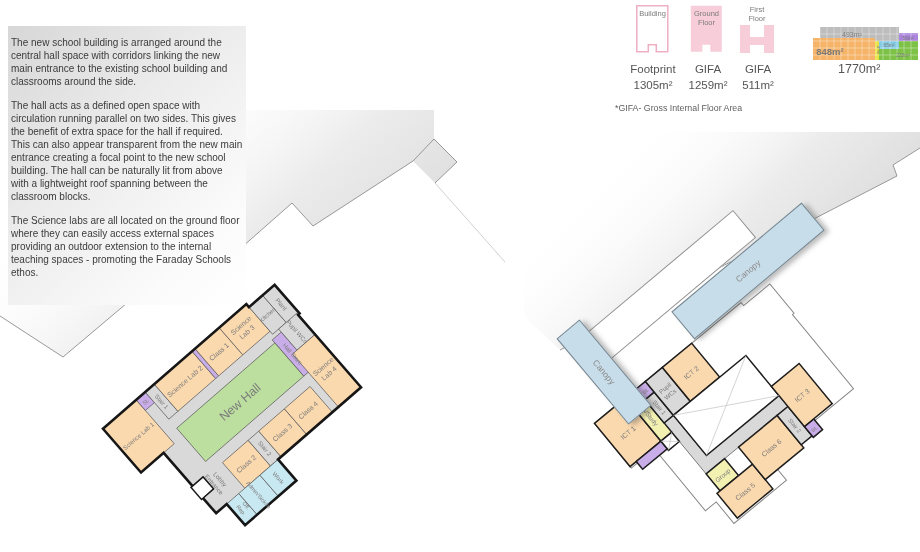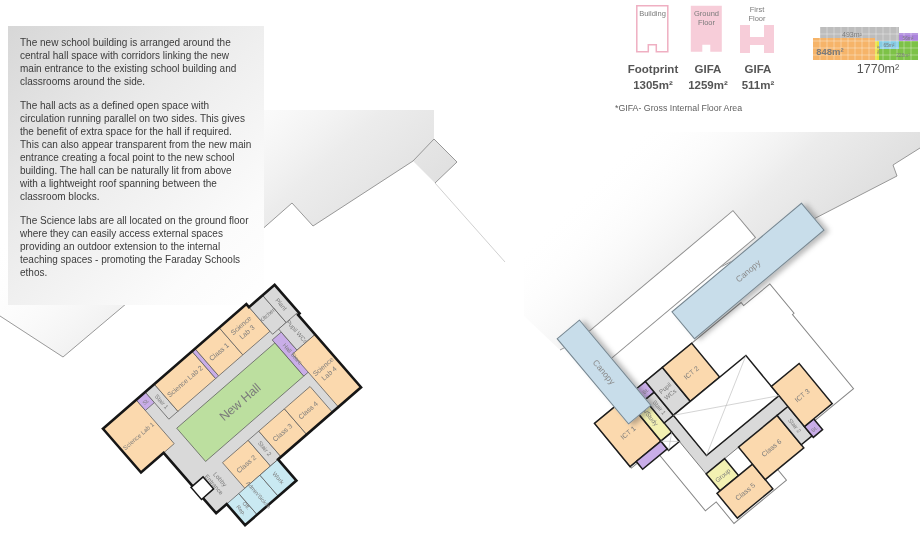--- a/index.html
+++ b/index.html
@@ -1,31 +1,31 @@
 <!DOCTYPE html>
 <html><head>
 <meta charset="utf-8">
 <style>
   html,body{margin:0;padding:0;background:#fff;}
   .stage{position:relative;width:920px;height:552px;background:#fff;overflow:hidden;
          font-family:"Liberation Sans",sans-serif;}
   .bg-svg{position:absolute;left:0;top:0;}
   
-  .desc{position:absolute;left:8px;top:26px;width:232px;padding:10px 12px;
+  .desc{position:absolute;left:8px;top:26px;width:232px;padding:10px 3px;
         background:linear-gradient(135deg,#d7d7d7 0%,#ebebeb 40%,#fbfbfb 80%,#ffffff 100%);
         color:#3b3b3b;font-size:10px;line-height:1.3;}
   .desc p{margin:0 0 11px 0;}
   .desc p:last-child{margin-bottom:16px;}
   
   .legend-svg{position:absolute;left:636px;top:5px;}
-  .leg-col{position:absolute;text-align:center;color:#555;font-size:11.5px;line-height:1.35;font-weight:bold;}
+  .leg-col{position:absolute;text-align:center;color:#555;font-size:11.5px;line-height:1.35;}
   .leg-footnote{position:absolute;left:615px;top:103px;width:200px;text-align:left;
                 color:#5f5f5f;font-size:8.8px;}
   .diagram-svg{position:absolute;left:808px;top:24px;}
-  .diagram-total{position:absolute;left:838px;top:62px;width:80px;text-align:center;
+  .diagram-total{position:absolute;left:838px;top:62px;width:80px;text-align:left;
                  color:#555;font-size:12.5px;}
   
   .building{position:absolute;}
   svg text{font-family:"Liberation Sans",sans-serif;fill:#7b7b7b;}
   
   .strip{position:absolute;box-sizing:border-box;}
   .link-strip{width:200px;height:36px;left:568px;top:270px;background:#fff;
               border:1px solid #8f8f8f;transform:rotate(-40deg);}
   .canopy{background:#c8ddea;border:1px solid #77858e;
           box-shadow:3px 4px 5px rgba(60,60,60,.35);}

